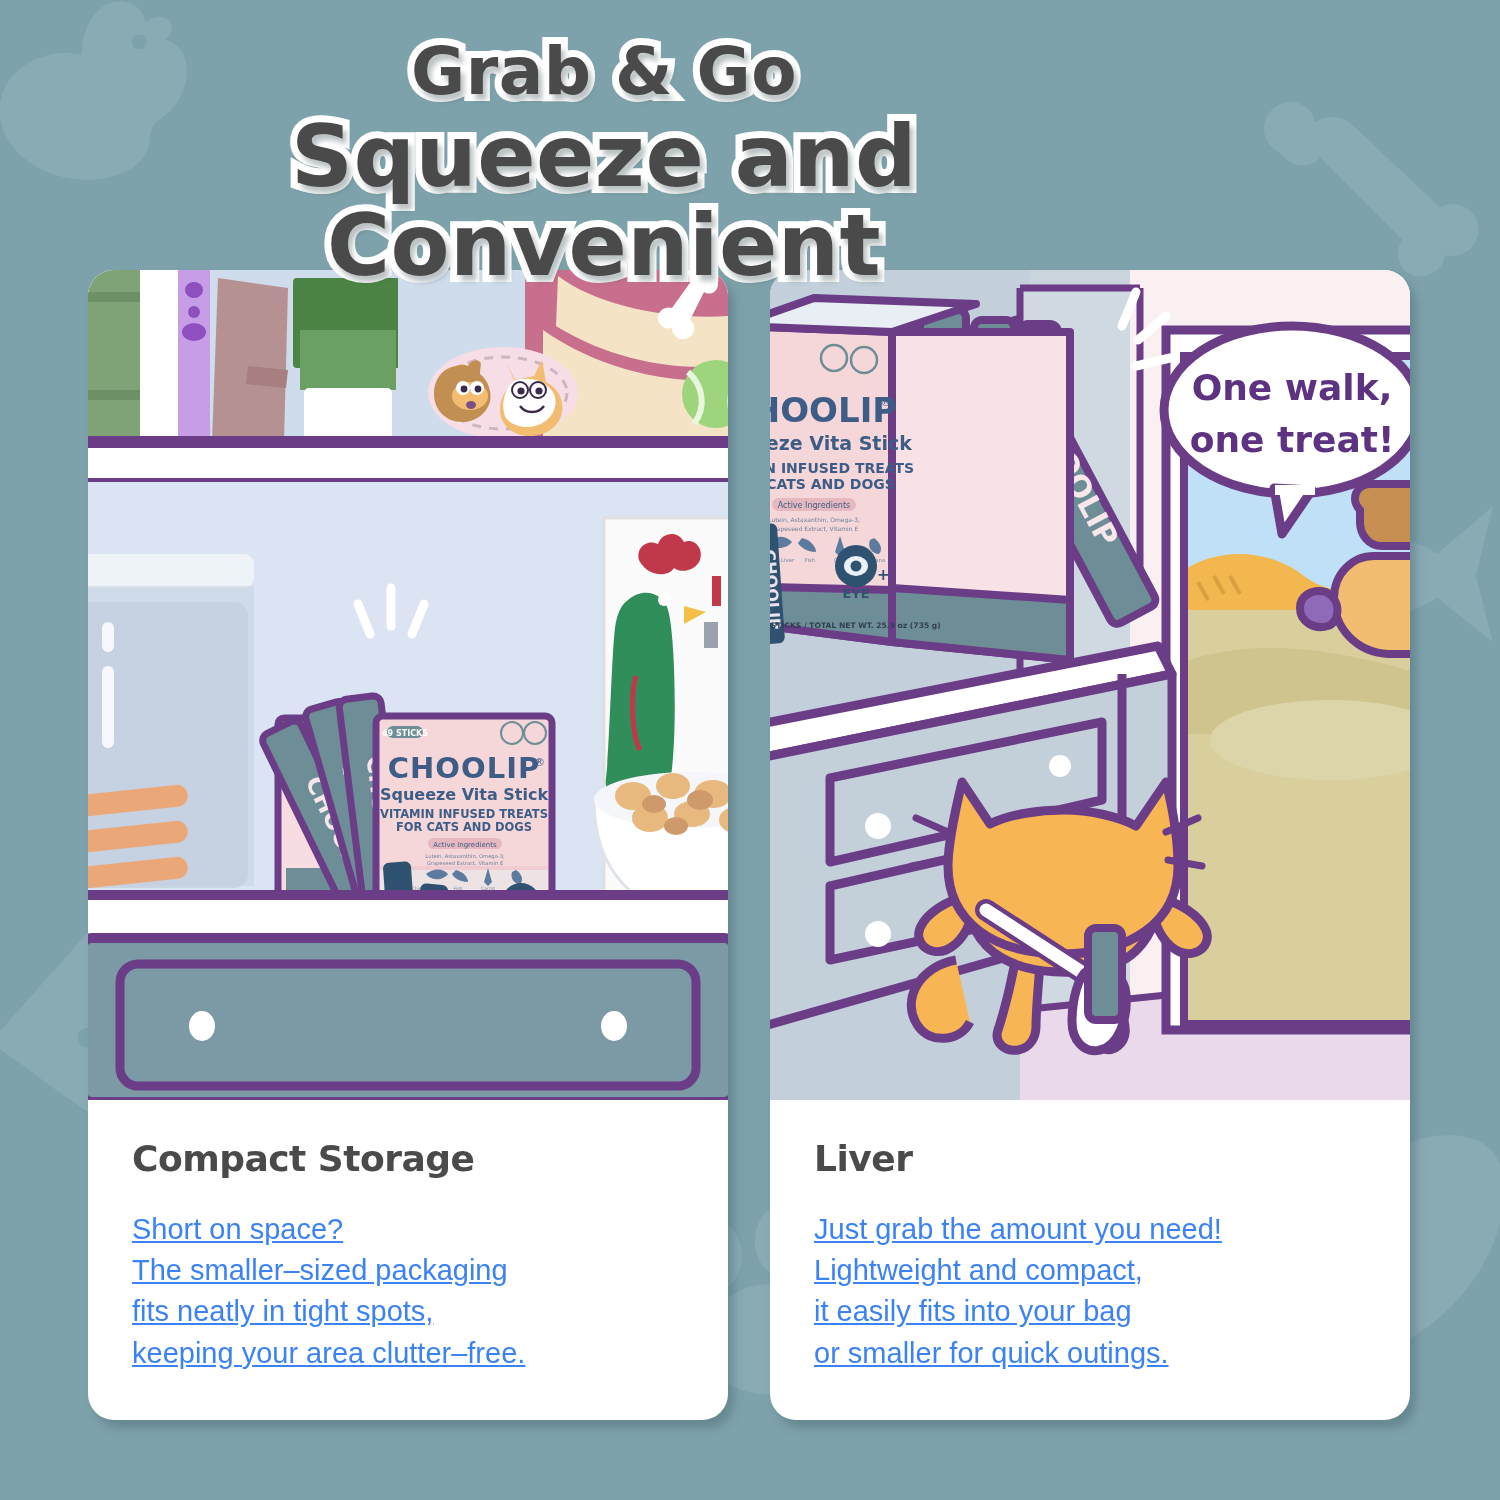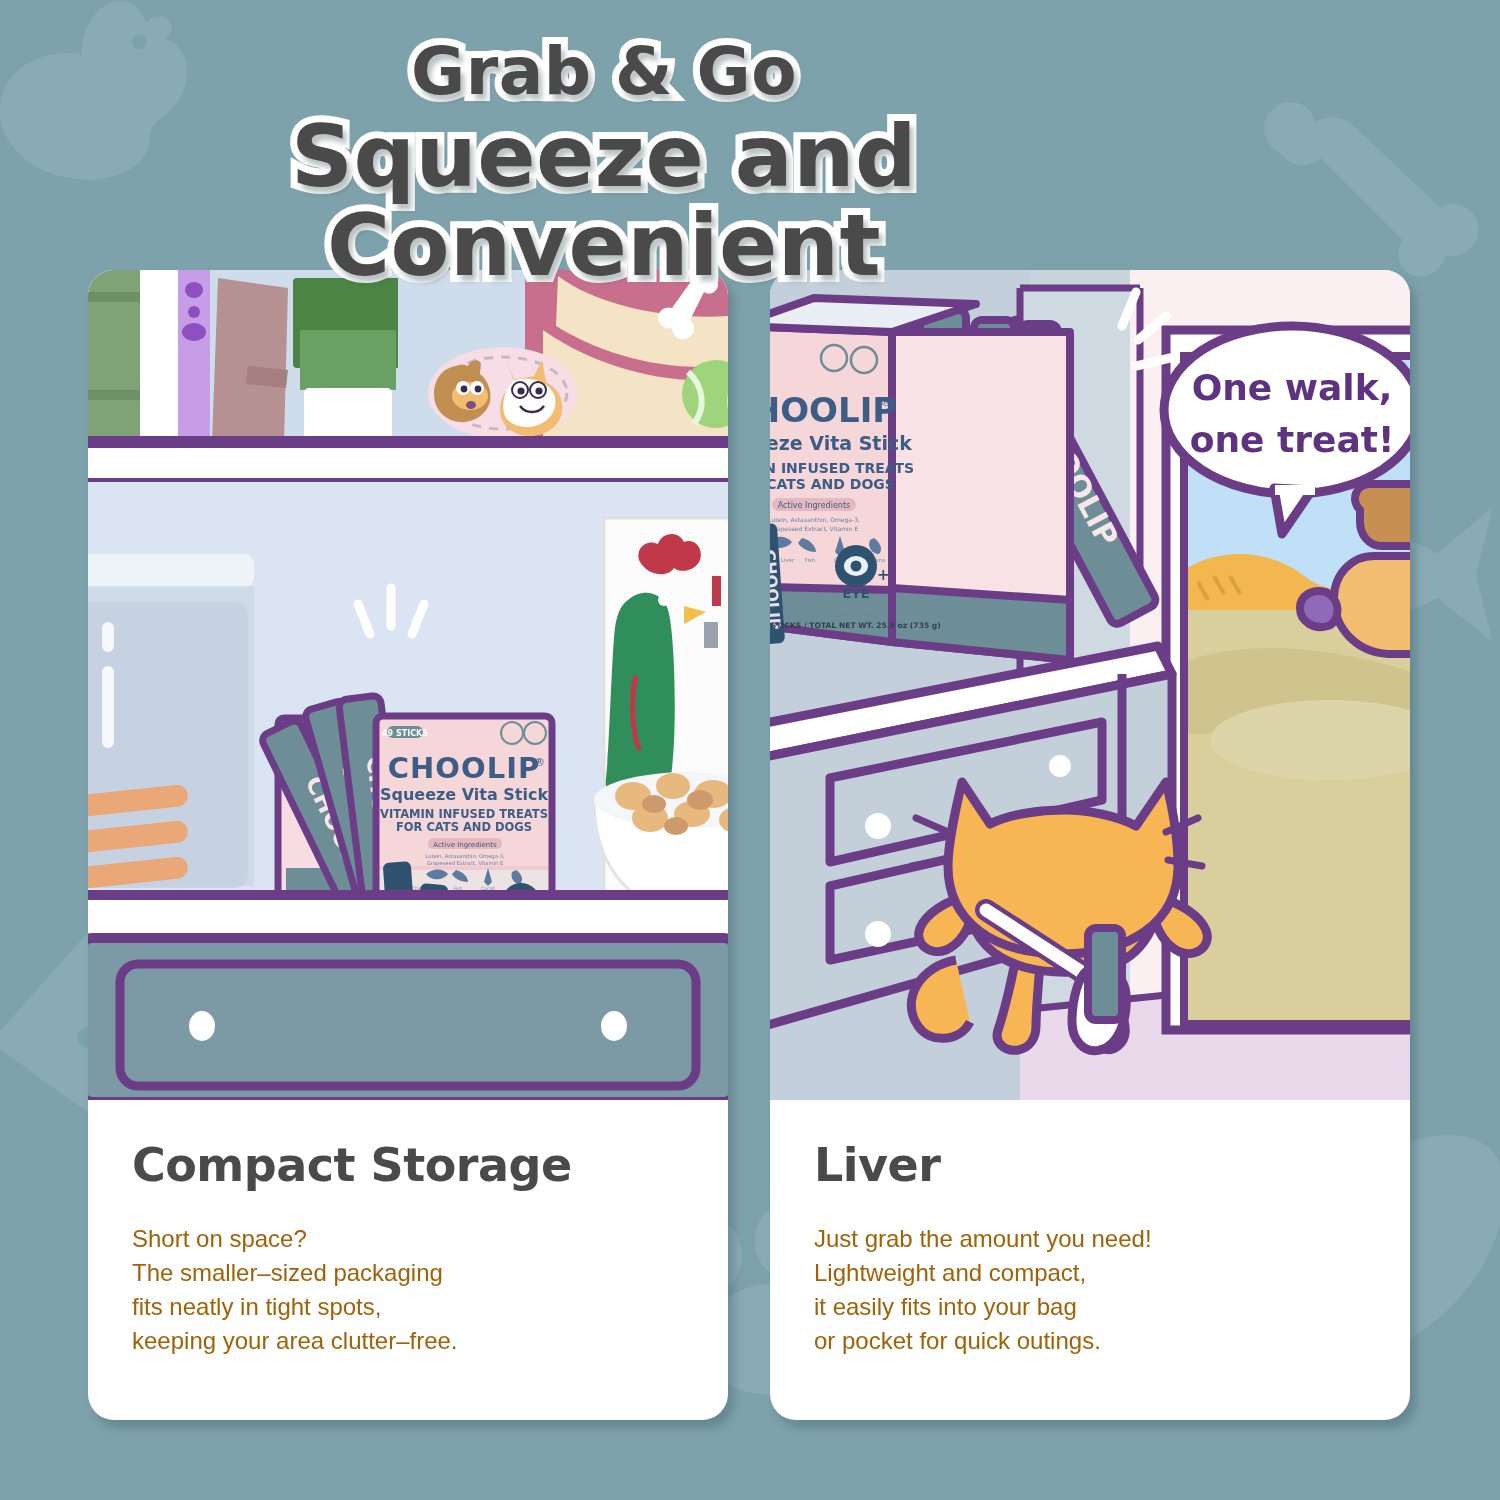--- a/index.html
+++ b/index.html
@@ -43,30 +43,31 @@
   #card-left{ left:88px; top:270px; width:640px; height:1150px;}
   #card-right{ left:770px; top:270px; width:640px; height:1150px;}
 
   .art{position:relative;width:100%;height:830px;overflow:hidden;background:#dfe7ef;}
   .art svg{display:block;width:100%;height:100%;}
 
   .card-body{padding:38px 42px 0 44px;}
   .card-title{
     font-family:"DejaVu Sans", sans-serif;
     font-weight:bold;
-    font-size:46px;
+    font-size:36px;
     color:#4a4a4a;
     letter-spacing:-.5px;
     margin-bottom:30px;
   }
   .card-text{
-    font-size:24px;
+    font-size:29px;
     line-height:1.42;
-    color:#a16207;
+    color:#3b82f6;
     white-space:pre-line;
+    text-decoration:underline;
   }
 </style>
 </head>
 <body>
 
 <div class="bg-wm">
   <svg viewBox="0 0 300 300" style="left:-40px;top:-20px;width:320px;height:320px">
     <path d="M150 20c14 0 22 10 24 20 6-6 16-8 22-2 5 6 2 14-4 18 10 2 18 10 20 22 3 20-6 40-24 52-6 4-10 10-10 18 0 18-16 34-44 38-40 6-78-12-92-42-10-22-4-48 16-62 16-12 38-16 56-12 0-24 14-50 36-50z"></path>
     <circle cx="168" cy="58" r="7" fill="#7ea2ab"></circle>
   </svg>
@@ -465,15 +466,15 @@
 
         <rect x="318" y="658" width="34" height="92" rx="8" fill="#6d8e96" stroke="#6b3d87" stroke-width="8"></rect>
       </g>
     </svg>
   </div>
   <div class="card-body">
     <div class="card-title">Liver</div>
     <div class="card-text">Just grab the amount you need!
 Lightweight and compact,
 it easily fits into your bag
-or pocket for quick outings.</div>
+or smaller for quick outings.</div>
   </div>
 </div>
 
 </body></html>

